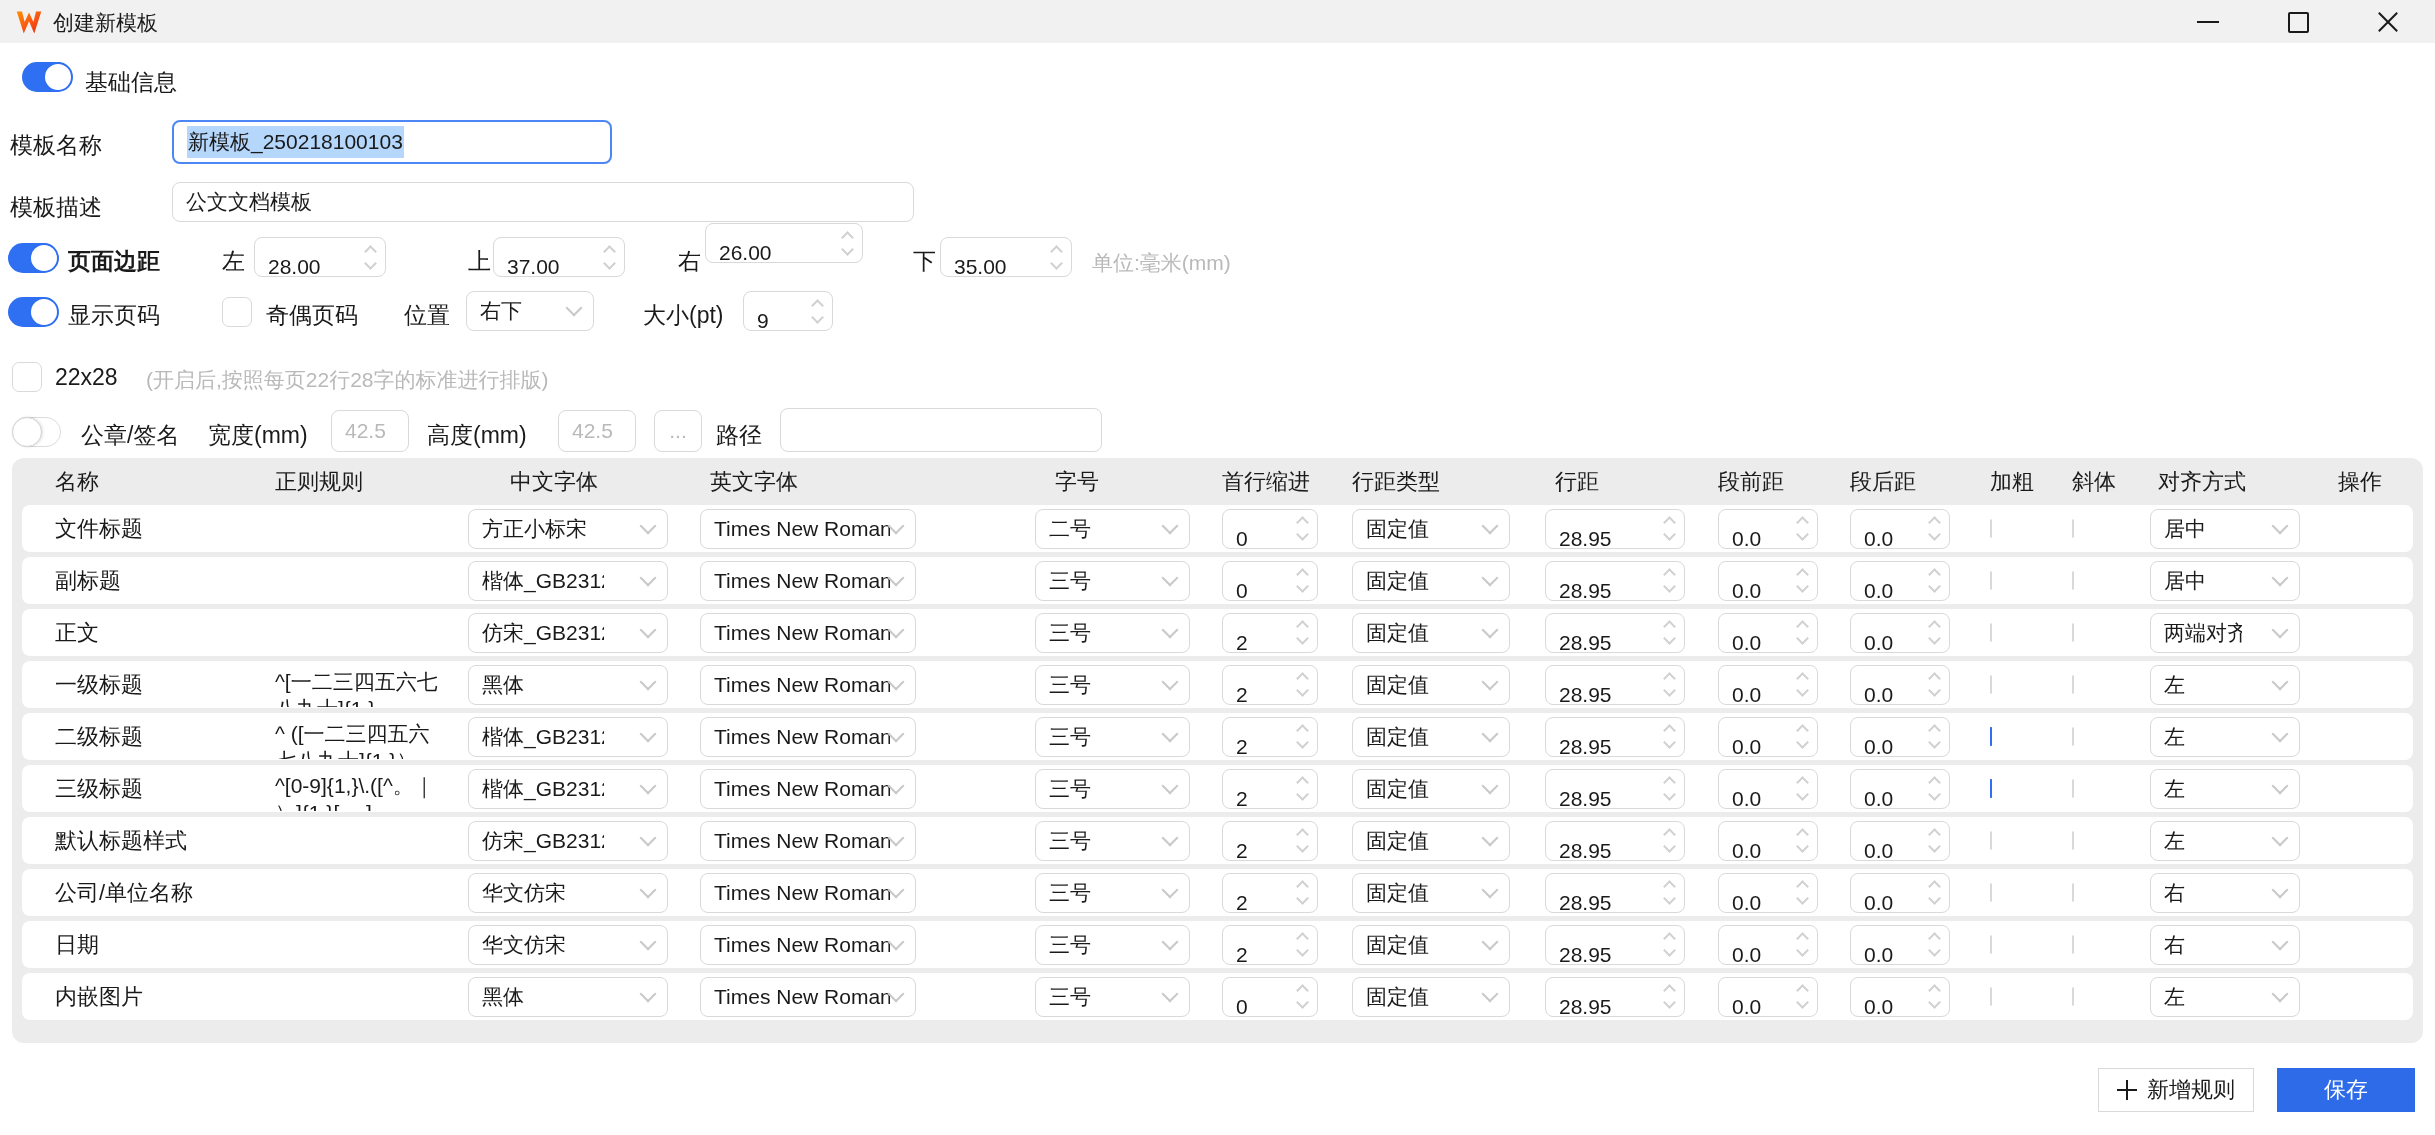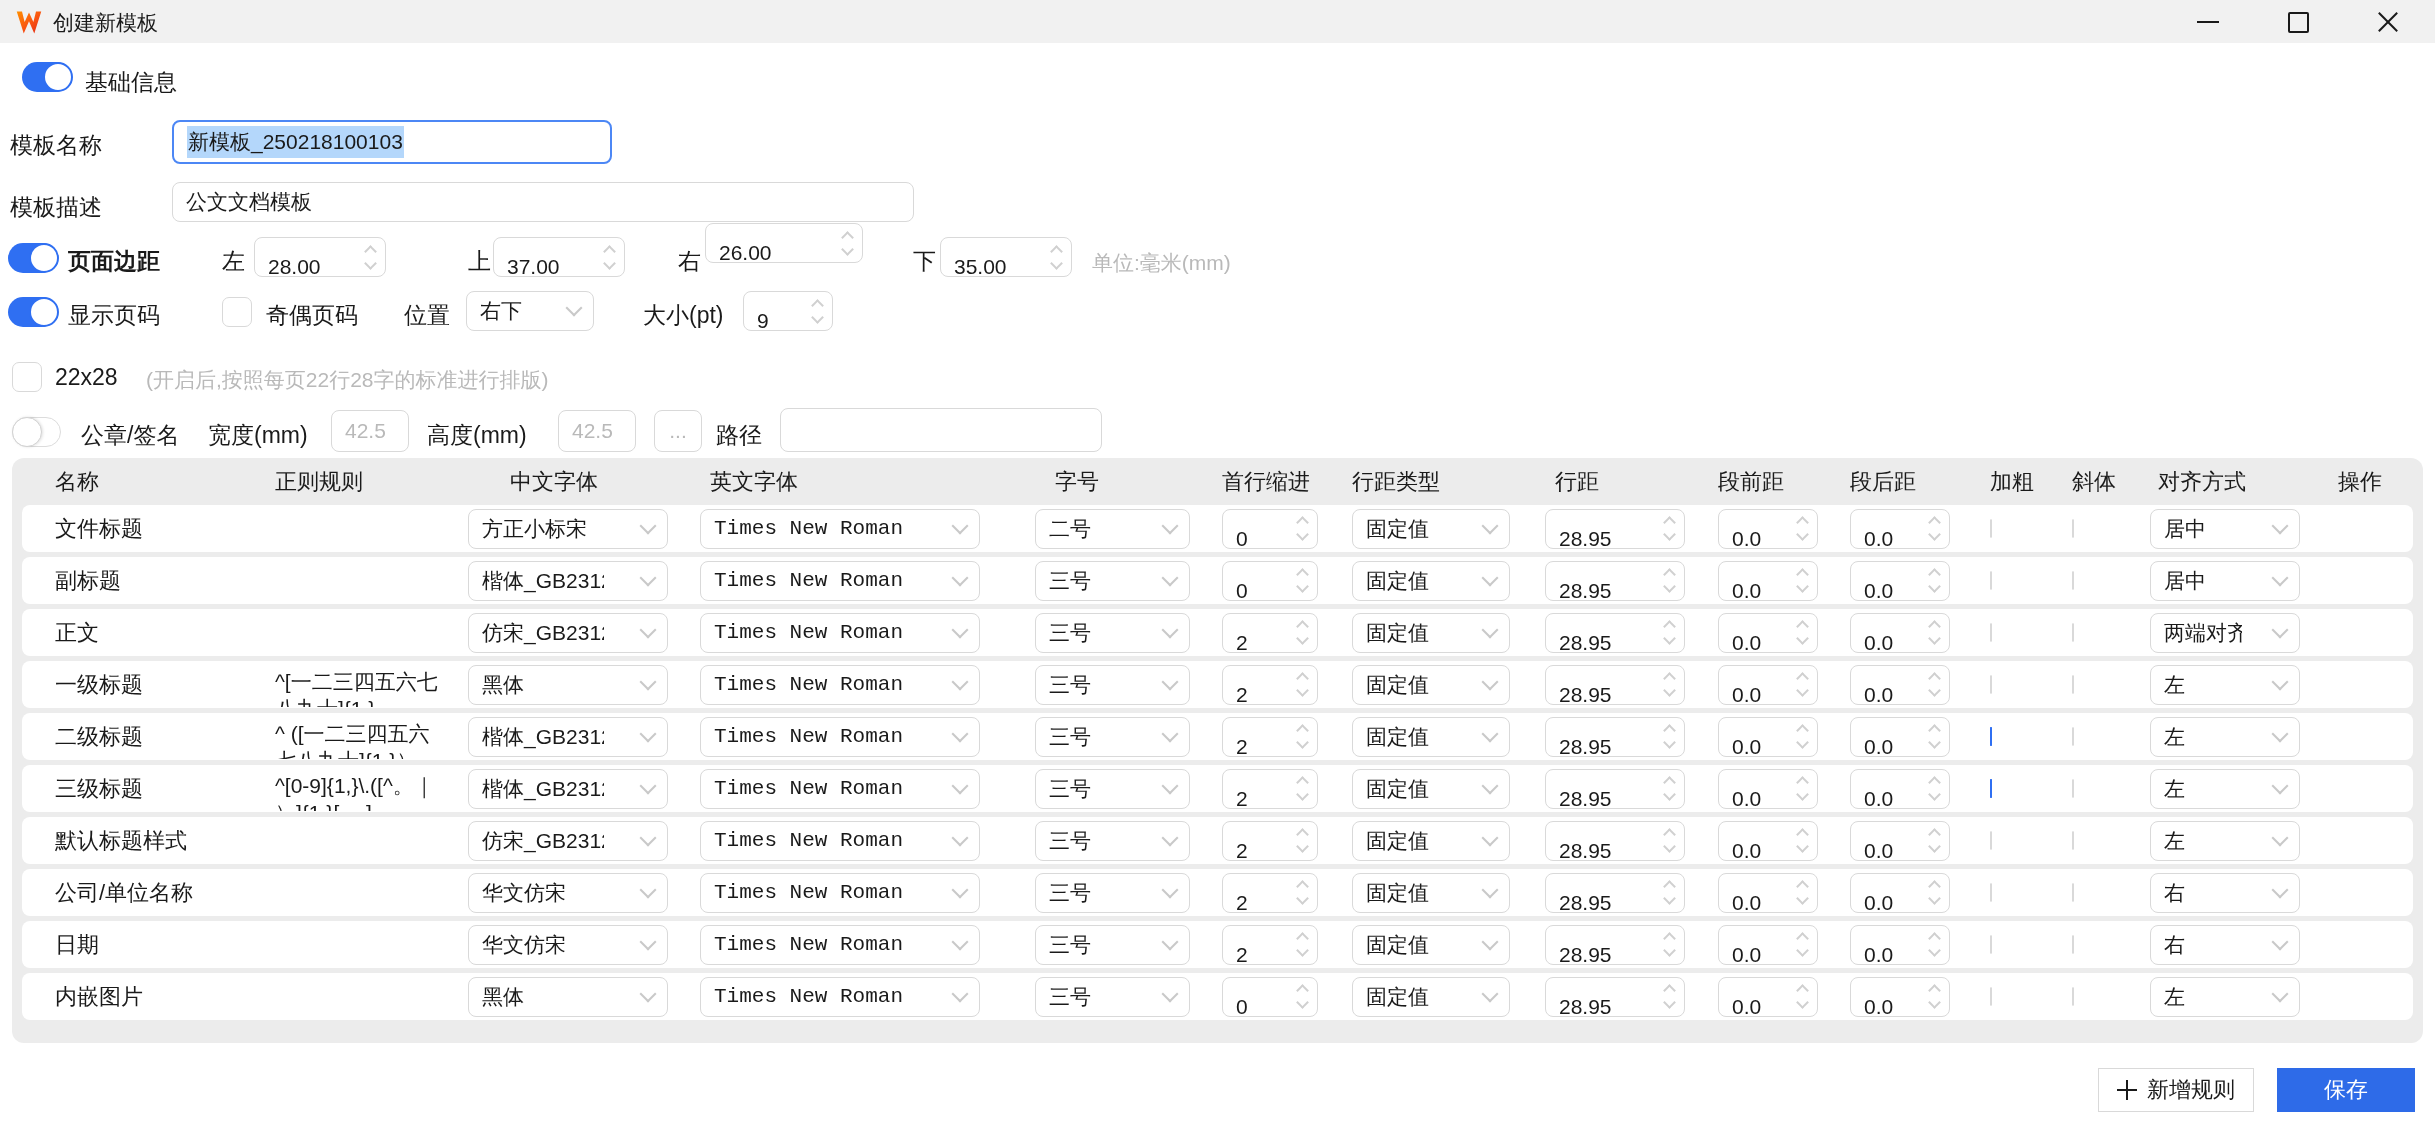--- a/index.html
+++ b/index.html
@@ -61,21 +61,21 @@
   .grid14 { display:grid;
     grid-template-columns:220px 193px 232px 335px 187px 130px 193px 173px 132px 140px 82px 78px 180px 1fr;
     align-items:center; padding-left:33px; }
   .thead { height:47px; font-size:22px; }
   .thead span { white-space:nowrap; }
   .hp42{ padding-left:42px; } .hp10{ padding-left:10px; } .hp20{ padding-left:20px; } .hp8{ padding-left:8px; }
   .trow { height:47px; background:#fff; border-radius:8px; margin-bottom:5px; }
   .tname { font-size:22px; white-space:nowrap; }
   .tregex { align-self:start; margin-top:7px; height:39px; overflow:hidden; font-size:21px; line-height:27px; white-space:nowrap; }
   .c-cn  .dd { width:200px; } .c-cn .dd-text{ max-width:122px; }
-  .c-en  .dd { width:280px;font-family:Liberation Mono, monospace; }
+  .c-en  .dd { width:216px; }
   .c-size .dd { width:155px; }
   .c-type .dd { width:158px; }
   .c-align .dd { width:150px; } .c-align .dd-text{ max-width:78px; }
   .c-ind .spin { width:96px; }
   .c-sp  .spin { width:140px; }
   .c-b4  .spin { width:100px; }
   .c-af  .spin { width:100px; }
 
   
   .btn { position:absolute; height:44px; border-radius:0; display:flex; align-items:center; justify-content:center; font-size:22px; }

